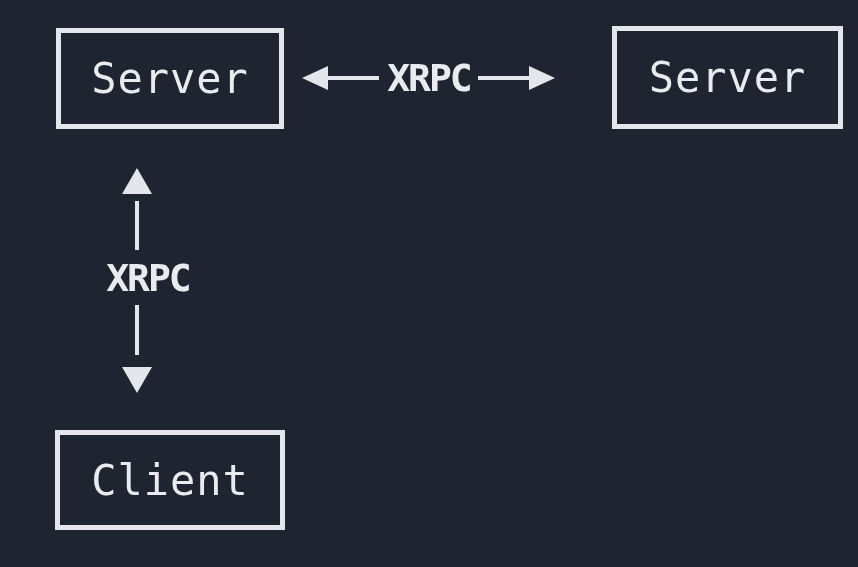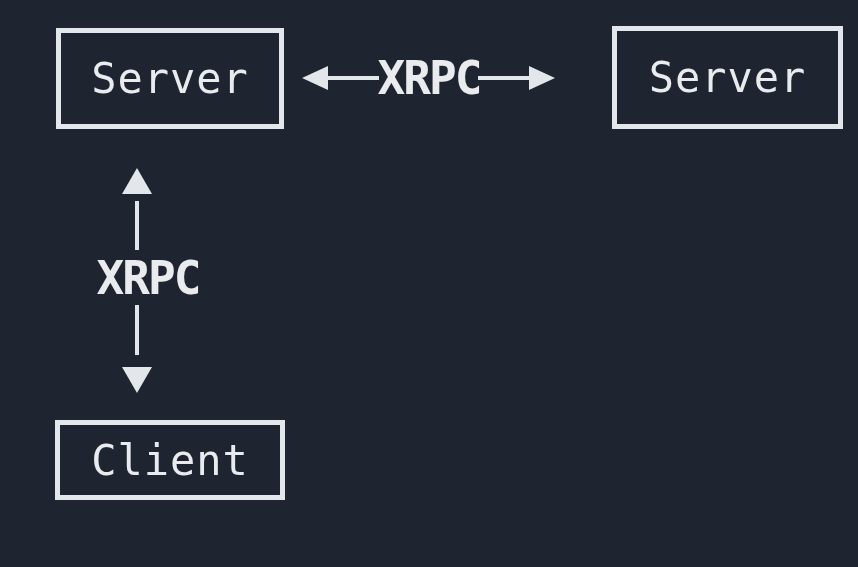--- a/index.html
+++ b/index.html
@@ -27,21 +27,21 @@
   }
   .node-label {
     color: #e9ebee;
     font-size: 42px;
     font-weight: 400;
     letter-spacing: 1px;
     white-space: nowrap;
   }
   .node-server-left  { left: 36px;  top: 28px;  width: 228px; height: 101px; }
   .node-server-right { left: 592px; top: 26px;  width: 231px; height: 103px; }
-  .node-client       { left: 35px;  top: 420px; width: 230px; height: 80px; }
+  .node-client       { left: 35px;  top: 430px; width: 230px; height: 100px; }
 
   .edge-line {
     position: absolute;
     background: #e3e6ea;
   }
   
   .h-line-left  { left: 328px; top: 76px; width: 51px; height: 4px; }
   .h-line-right { left: 478px; top: 76px; width: 52px; height: 4px; }
   .arrowhead {
     position: absolute;
@@ -71,21 +71,21 @@
   }
   .head-down {
     left: 122px; top: 367px;
     border-left: 15px solid transparent;
     border-right: 15px solid transparent;
     border-top: 26px solid #e3e6ea;
   }
   .edge-label {
     position: absolute;
     color: #e9ebee;
-    font-size: 46px;
+    font-size: 38px;
     font-weight: 700;
     letter-spacing: -2px;
     line-height: 46px;
     text-align: center;
     white-space: nowrap;
   }
   .edge-label-h { left: 377px; top: 55px;  width: 104px; }
   .edge-label-v { left: 94px;  top: 255px; width: 108px; }
 </style>
 </head>

